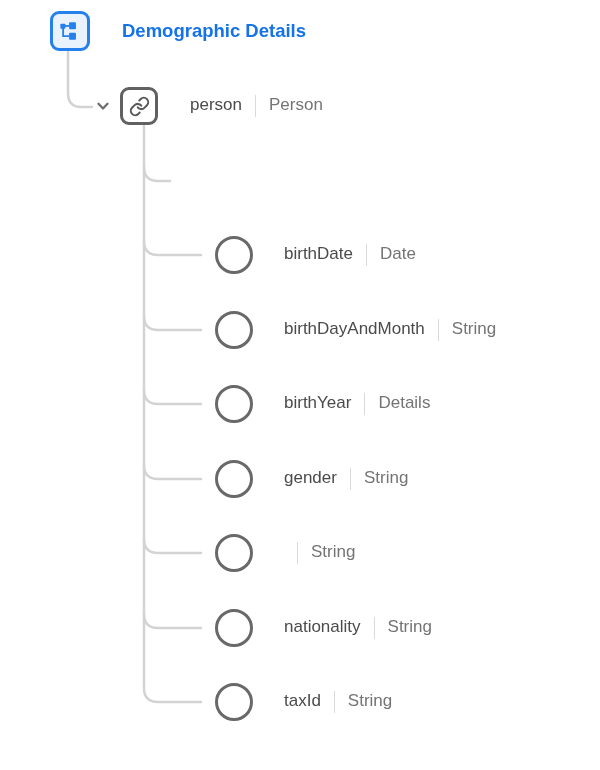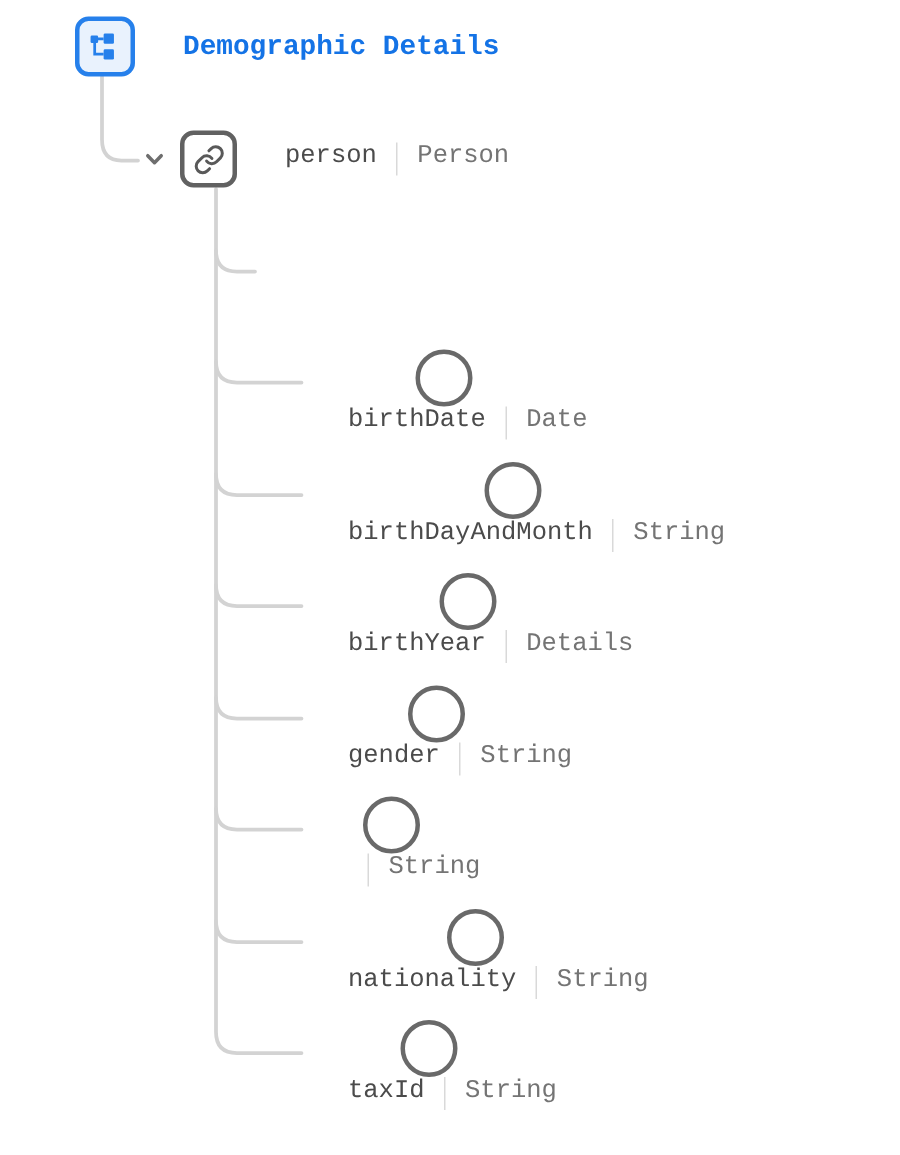--- a/index.html
+++ b/index.html
@@ -1,18 +1,18 @@
 <!DOCTYPE html>
 <html><head>
 <meta charset="utf-8">
 <style>
   html,body { margin:0; padding:0; background:#ffffff; }
   .canvas {
     position:relative; width:600px; height:744px; background:#ffffff;
-    font-family:Liberation Mono, monospace; overflow:hidden;
+    font-family:Liberation Sans, sans-serif; overflow:hidden;
   }
   .connectors { position:absolute; left:0; top:0; z-index:0; }
   .row { position:absolute; display:flex; align-items:center; height:44px; z-index:1; }
 
   
   .root-row { position:absolute; left:50px; top:11px; display:flex; align-items:center; z-index:1; }
   .root-icon {
     width:40px; height:40px; box-sizing:border-box; border:3px solid #2680EB;
     border-radius:9px; background:#E9F2FD; display:flex; align-items:center; justify-content:center;
   }
@@ -41,21 +41,21 @@
   .sep { width:1px; height:22px; background:#D9D9D9; margin:0 13px; flex:0 0 auto; }
   .ftype { font-size:17px; color:#747474; }
 
   
   .person-row { left:97px; top:84px; }
   .person-row .sq-icon { margin-left:11px; }
   .person-row .labels { margin-left:32px; }
   .name-row { left:171px; top:159px; }
   .name-row .stack { margin-left:13px; }
   .name-row .labels { margin-left:32px; }
-  .leaf-row { left:201px;flex-direction:column; }
+  .leaf-row { left:215px; }
   .leaf-row .labels { margin-left:31px; }
 </style>
 </head>
 <body>
 
 <div class="canvas">
 
   <svg class="connectors" width="600" height="770" viewBox="0 0 600 770">
     <g fill="none" stroke="#D3D3D3" stroke-width="2.5" stroke-linecap="round">
       <path d="M68 51 V93 Q68 107 81 107 H92"></path>

